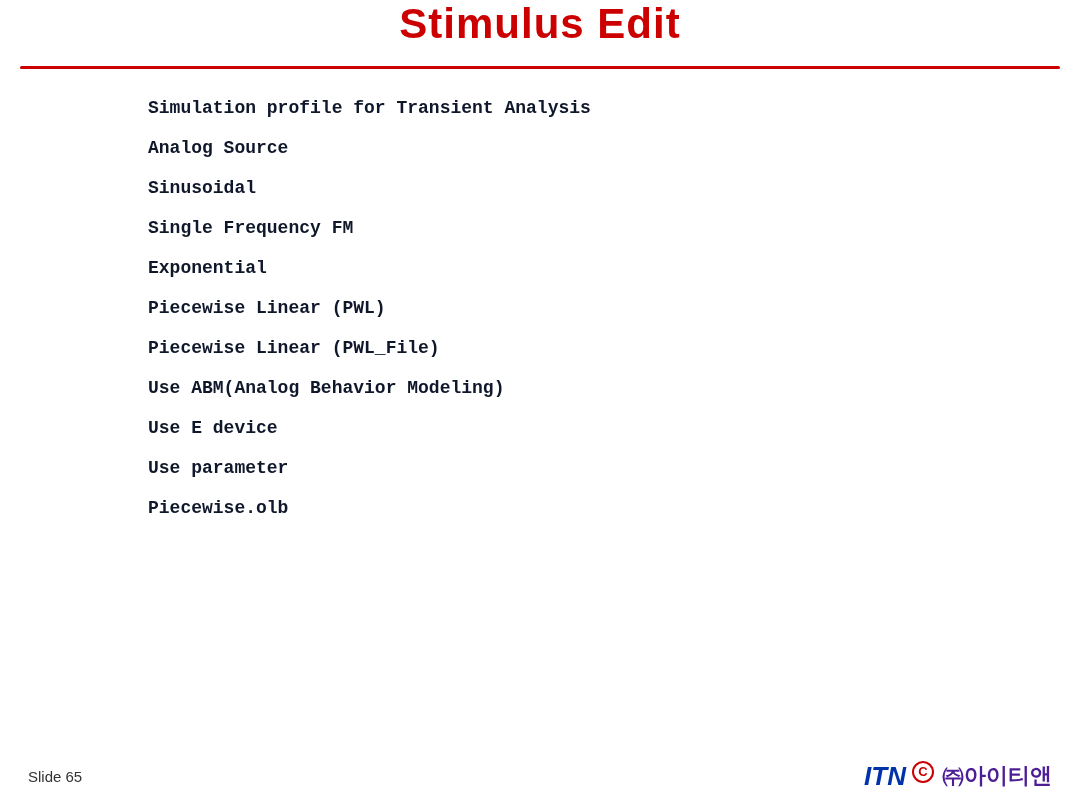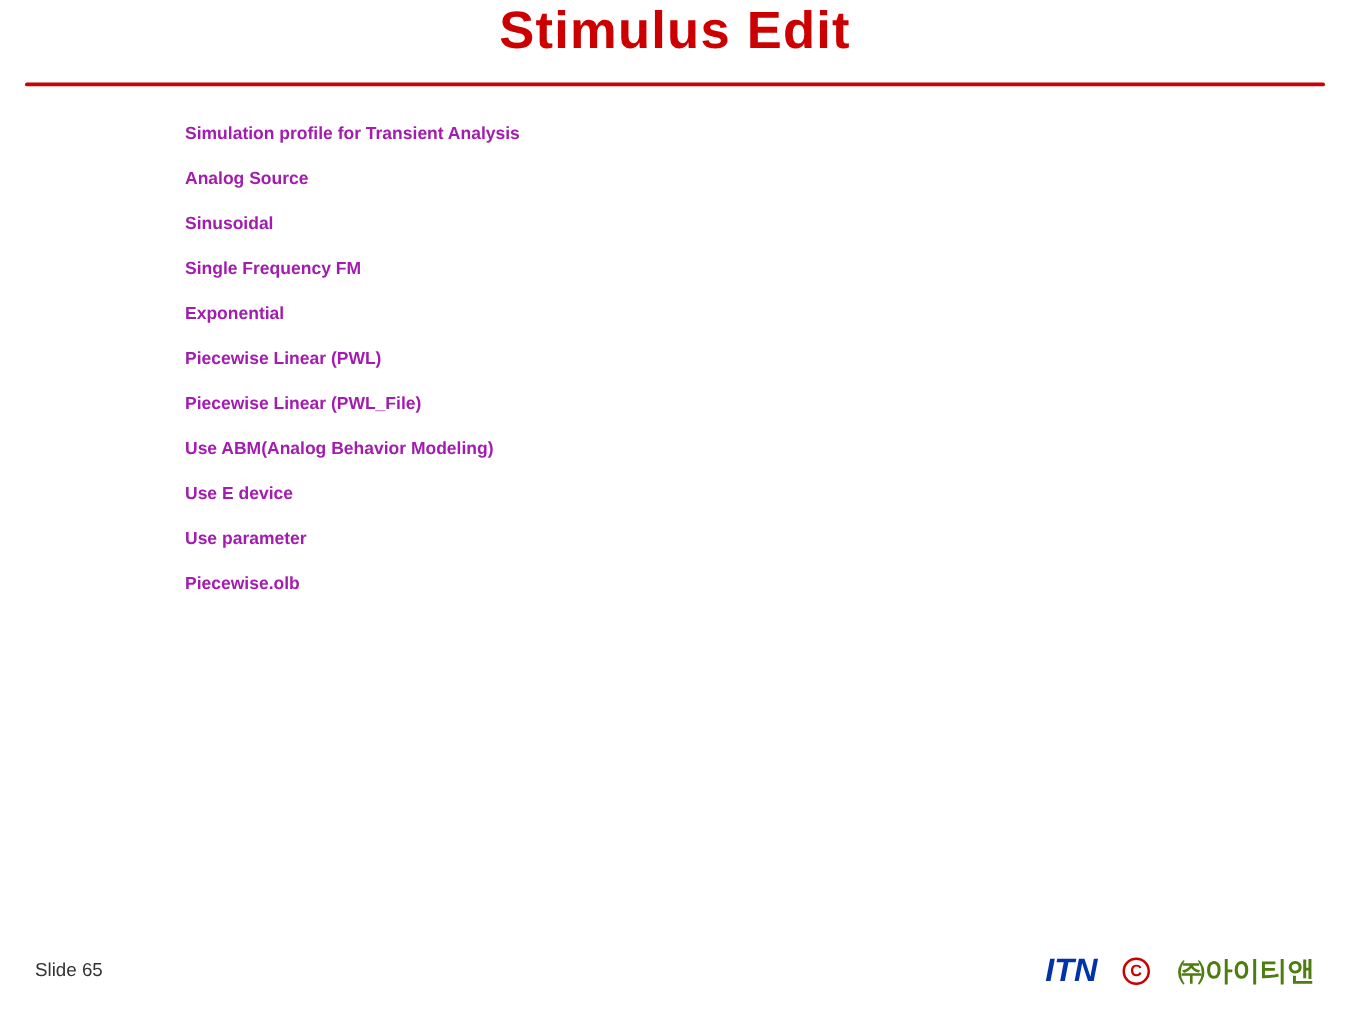--- a/index.html
+++ b/index.html
@@ -35,25 +35,26 @@
       height: 3px;
       background: #cc0000;
       border-radius: 2px;
     }
 
     .content-area {
       padding: 30px 0 0 148px;
     }
 
     .content-item {
-      font-size: 14px;
+      font-size: 18px;
       font-weight: bold;
-      color: #a21caf;
+      color: #0f172a;
       line-height: 1.0;
       margin-bottom: 22px;
+      font-family: Liberation Mono, monospace;
     }
 
     .footer {
       position: absolute;
       bottom: 18px;
       left: 0;
       right: 0;
       display: flex;
       justify-content: space-between;
       align-items: center;
@@ -61,35 +62,34 @@
     }
 
     .slide-number {
       font-size: 15px;
       color: #333;
       font-weight: normal;
     }
 
     .footer-logo {
       display: flex;
-      align-items: center;
-      gap: 20px;
+      gap: 6px;
     }
 
     .footer-logo .itn-text {
       font-size: 26px;
       font-weight: bold;
       color: #0033aa;
       font-style: italic;
     }
 
     .footer-logo .company-text {
       font-size: 22px;
       font-weight: bold;
-      color: #4d7c0f;
+      color: #4c1d95;
     }
 
     .circle-c {
       display: inline-block;
       width: 22px;
       height: 22px;
       border: 2px solid #cc0000;
       border-radius: 50%;
       text-align: center;
       line-height: 18px;

